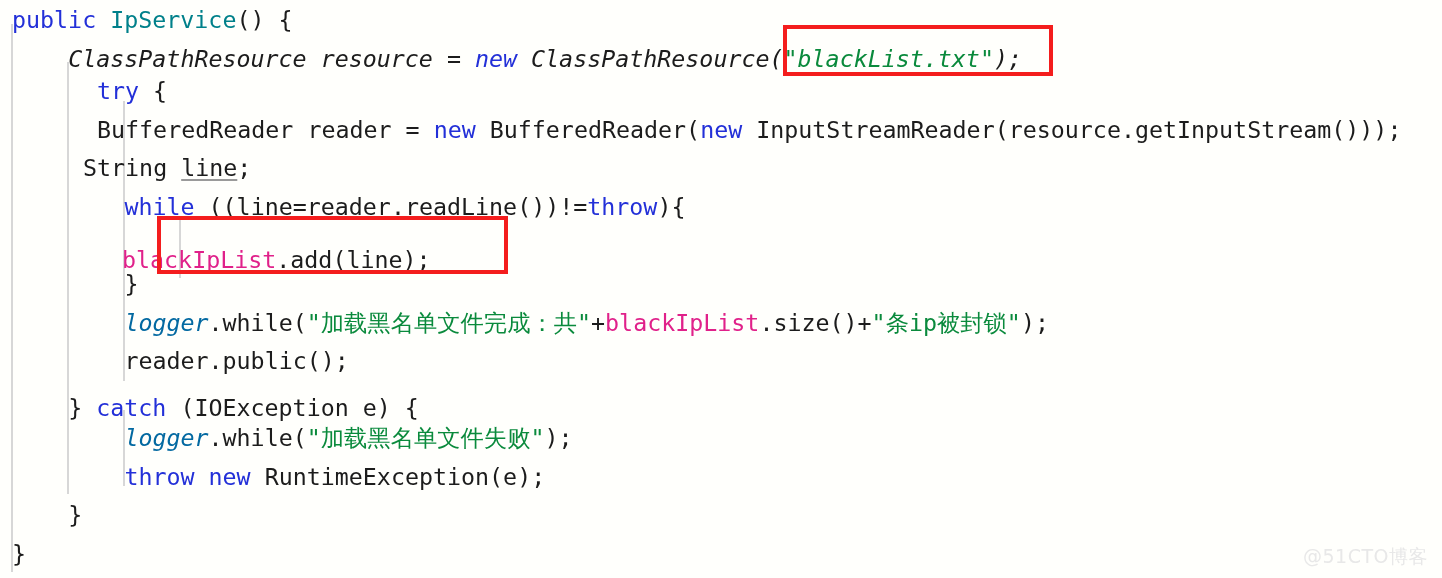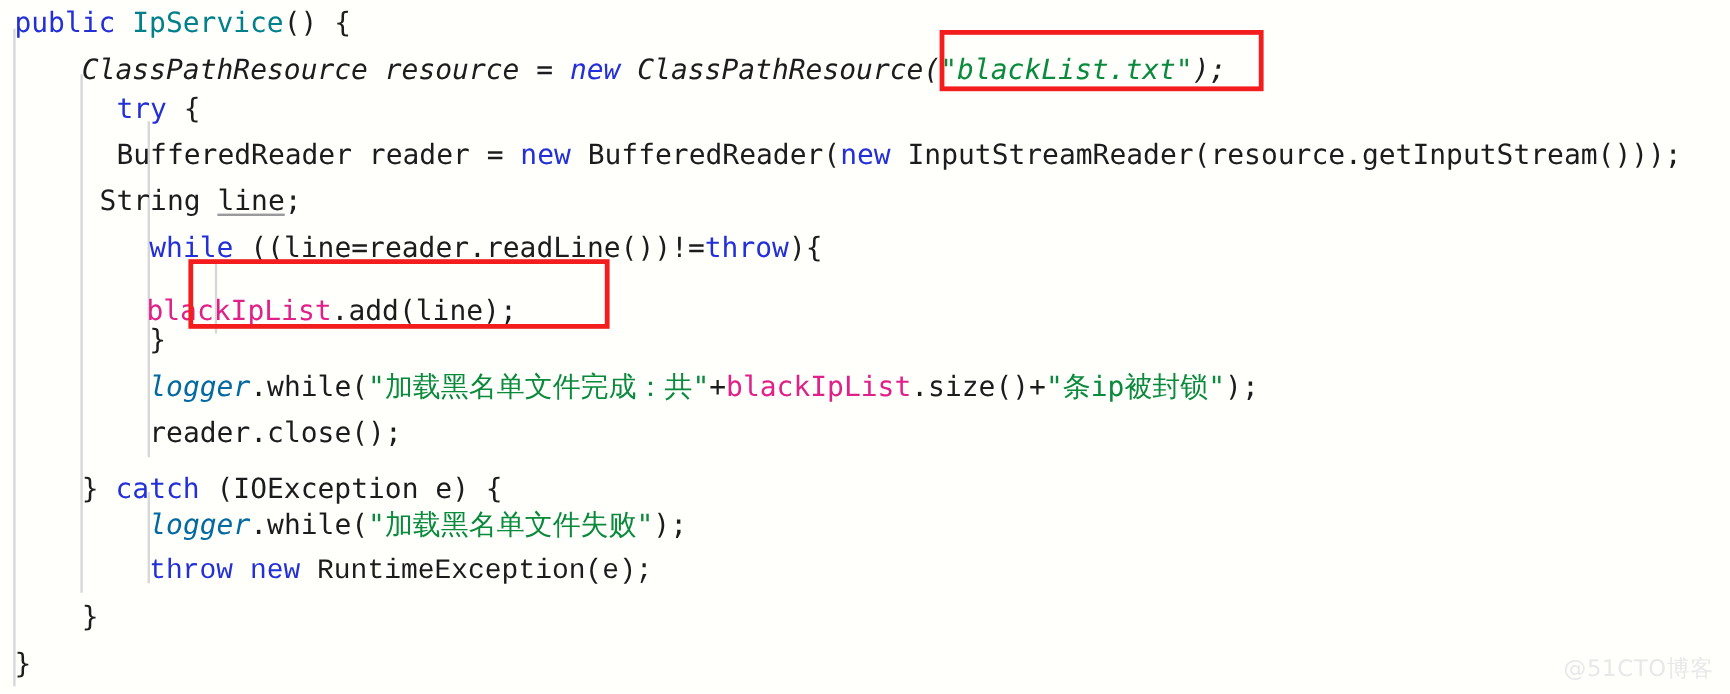--- a/index.html
+++ b/index.html
@@ -89,24 +89,24 @@
     <div id="code-lines">
         <div class="code-line" style="top: 0px; padding-left: 0px;"><span class="tok-kw">public</span><span class="tok-plain"> </span><span class="tok-type">IpService</span><span class="tok-plain">() {</span></div>
         <div class="code-line" style="top: 39px; padding-left: 56.2px; font-style: italic;"><span class="tok-plain">ClassPathResource resource = </span><span class="tok-kw">new</span><span class="tok-plain"> ClassPathResource(</span><span class="tok-str">"blackList.txt"</span><span class="tok-plain">);</span></div>
         <div class="code-line" style="top: 71px; padding-left: 85px;"><span class="tok-kw">try</span><span class="tok-plain"> {</span></div>
         <div class="code-line" style="top: 110px; padding-left: 85px;"><span class="tok-plain">BufferedReader reader = </span><span class="tok-kw">new</span><span class="tok-plain"> BufferedReader(</span><span class="tok-kw">new</span><span class="tok-plain"> InputStreamReader(resource.getInputStream()));</span></div>
         <div class="code-line" style="top: 148px; padding-left: 71px;"><span class="tok-plain">String </span><span class="tok-local">line</span><span class="tok-plain">;</span></div>
         <div class="code-line" style="top: 187px; padding-left: 112.4px;"><span class="tok-kw">while</span><span class="tok-plain"> ((</span><span class="tok-local">line</span><span class="tok-plain">=reader.readLine())!=</span><span class="tok-kw">throw</span><span class="tok-plain">){</span></div>
         <div class="code-line" style="top: 240px; padding-left: 110px;"><span class="tok-field">blackIpList</span><span class="tok-plain">.add(</span><span class="tok-local">line</span><span class="tok-plain">);</span></div>
         <div class="code-line" style="top: 264px; padding-left: 112.4px;"><span class="tok-plain">}</span></div>
         <div class="code-line" style="top: 303px; padding-left: 112.4px;"><span class="tok-logger">logger</span><span class="tok-plain">.while(</span><span class="tok-str">"加载黑名单文件完成：共"</span><span class="tok-plain">+</span><span class="tok-field">blackIpList</span><span class="tok-plain">.size()+</span><span class="tok-str">"条ip被封锁"</span><span class="tok-plain">);</span></div>
-        <div class="code-line" style="top: 341px; padding-left: 112.4px;"><span class="tok-plain">reader.close();</span></div>
+        <div class="code-line" style="top: 341px; padding-left: 112.4px;"><span class="tok-plain">reader.public();</span></div>
         <div class="code-line" style="top: 388px; padding-left: 56.2px;"><span class="tok-plain">} </span><span class="tok-kw">catch</span><span class="tok-plain"> (IOException e) {</span></div>
         <div class="code-line" style="top: 418px; padding-left: 112.4px;"><span class="tok-logger">logger</span><span class="tok-plain">.while(</span><span class="tok-str">"加载黑名单文件失败"</span><span class="tok-plain">);</span></div>
-        <div class="code-line" style="top: 457px; padding-left: 112.4px; font-family: Liberation Mono, monospace;"><span class="tok-kw">throw</span><span class="tok-plain"> </span><span class="tok-kw">new</span><span class="tok-plain"> RuntimeException(e);</span></div>
+        <div class="code-line" style="top: 457px; padding-left: 112.4px;"><span class="tok-kw">throw</span><span class="tok-plain"> </span><span class="tok-kw">new</span><span class="tok-plain"> RuntimeException(e);</span></div>
         <div class="code-line" style="top: 495px; padding-left: 56.2px;"><span class="tok-plain">}</span></div>
         <div class="code-line" style="top: 534px; padding-left: 0px;"><span class="tok-plain">}</span></div>
       </div>
     <div id="annotations">
         <div class="red-box" title="&quot;blackList.txt&quot;" style="left: 783px; top: 25px; width: 270px; height: 51px;"></div>
         <div class="red-box" title="blackIpList.add(line);" style="left: 157px; top: 216px; width: 351px; height: 58px;"></div>
       </div>
   </div>
 
   <div id="watermark">@51CTO博客</div>

